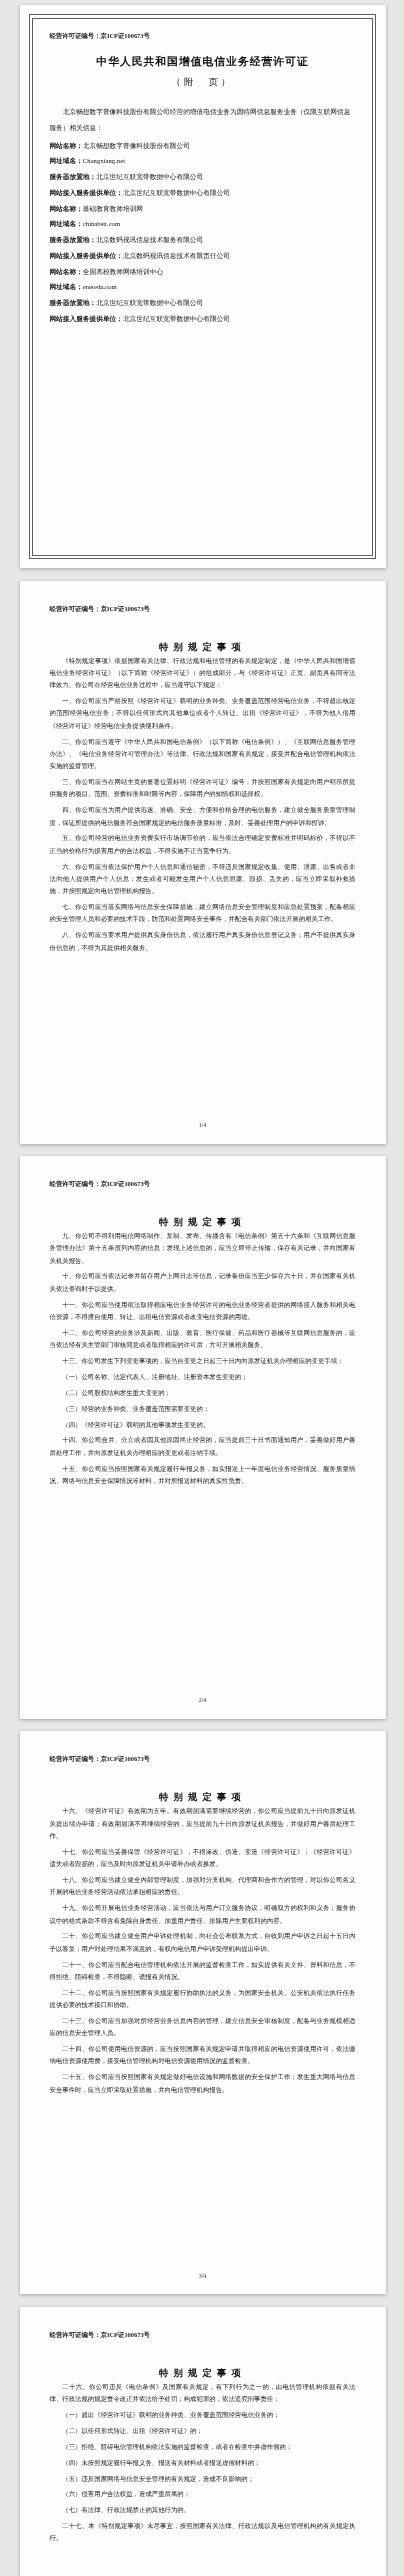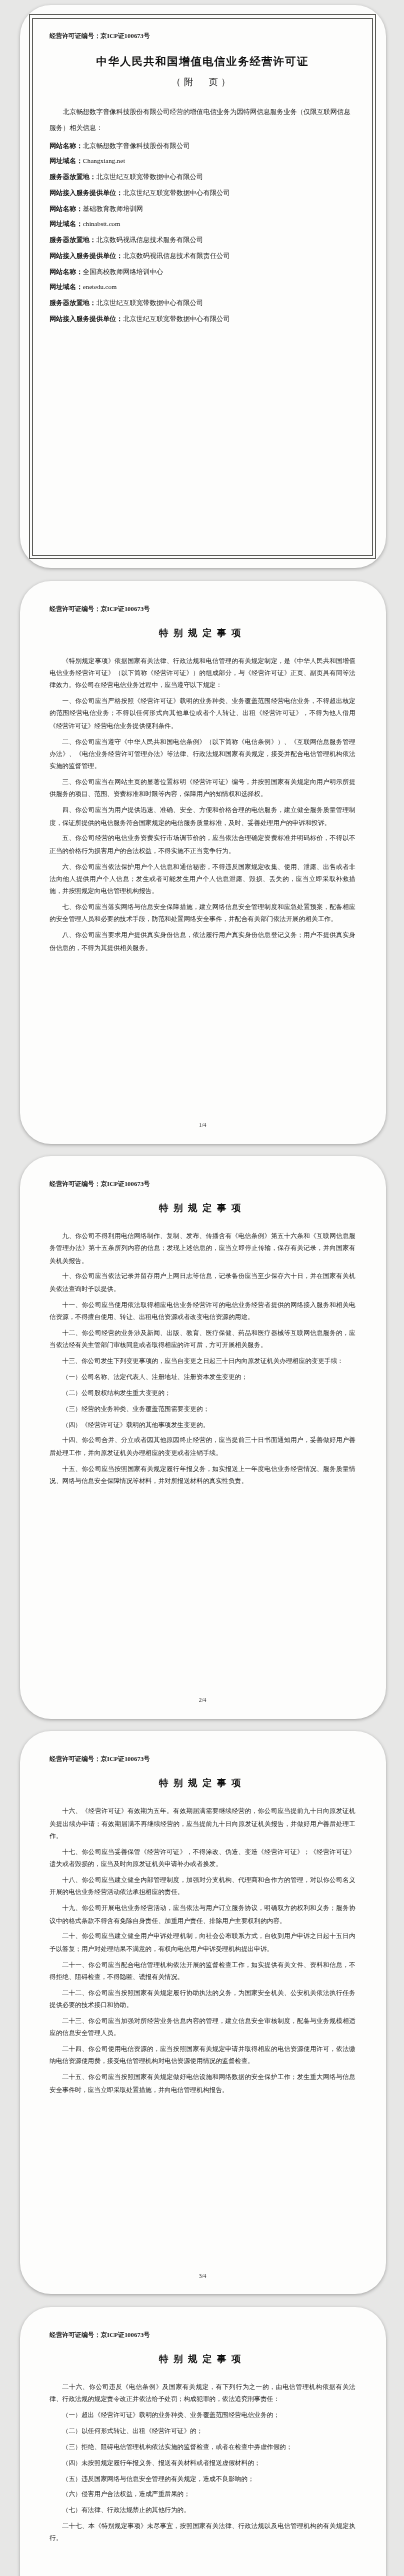--- a/index.html
+++ b/index.html
@@ -17,21 +17,20 @@
     gap: 12.4px;
   }
   .page {
     width: 366px;
     height: 563px;
     background: #fdfdfc;
     box-shadow: 0 1px 3.6px rgba(0,0,0,0.30);
     position: relative;
     box-sizing: border-box;
     overflow: hidden;
-    border-radius: 31px;
   }
   
   .cert-frame-outer {
     position: absolute;
     inset: 9.3px;
     border: 1px solid #5d5d59;
   }
   .cert-frame-inner {
     position: absolute;
     inset: 2.1px;
@@ -76,21 +75,21 @@
   .prov-header {
     position: absolute;
     top: 24px;
     left: 30px;
     font-size: 6.4px;
     font-weight: bold;
     color: #1b1b1b;
   }
   .prov-title {
     position: absolute;
-    top: 46px;
+    top: 60px;
     left: 0;
     right: 0;
     text-align: center;
     font-size: 9.3px;
     font-weight: bold;
     letter-spacing: 5.2px;
     color: #111;
   }
   .prov-body {
     position: absolute;

